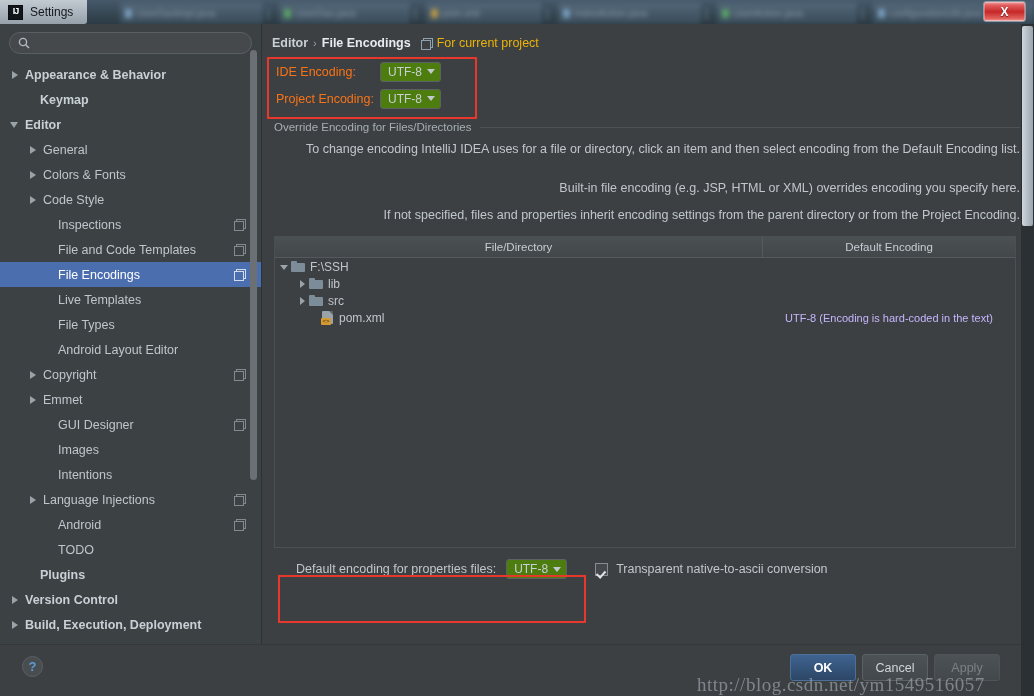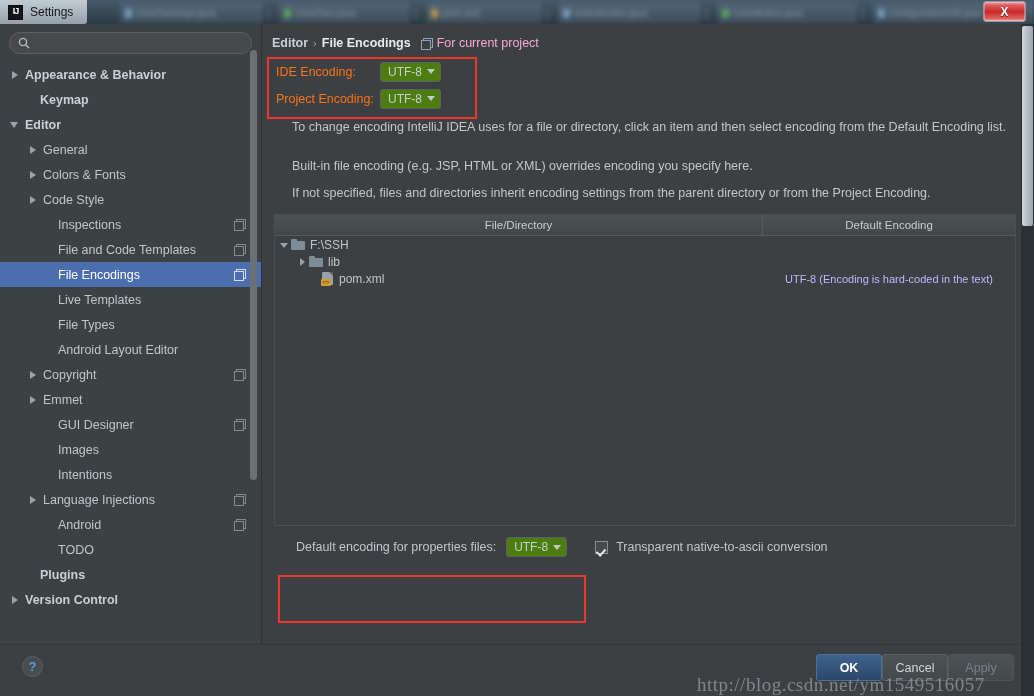--- a/index.html
+++ b/index.html
@@ -210,21 +210,21 @@
     width: 11px; height: 11px; position: relative; margin-left: 5px;
   }
   #bc-proj-icon::before {
     content: ""; position: absolute; left: 2px; top: 0;
     width: 8px; height: 8px; border: 1px solid #8fa0b0;
   }
   #bc-proj-icon::after {
     content: ""; position: absolute; left: 0; top: 2px;
     width: 8px; height: 8px; border: 1px solid #8fa0b0; background: #3c4043;
   }
-  #bc-proj-text { color: #f9a8d4; font-size: 12.5px; }
+  #bc-proj-text { color: #eab308; font-size: 12.5px; }
 
   .enc-row {
     display: flex; align-items: center;
     height: 25px; margin-bottom: 2px;
     padding-left: 6px;
   }
   .enc-label {
     width: 104px; font-size: 12.5px; color: #f97316;
     font-family: "Liberation Sans", sans-serif;
   }
@@ -254,20 +254,21 @@
   .group-head .gtext {
     font-size: 11.5px; color: #a7aeb3; white-space: nowrap;
     font-family: "Liberation Sans", sans-serif;
   }
   .group-head .gline { flex: 1; height: 1px; background: #4d5256; }
 
   .desc {
     font-size: 12.5px; color: #c0c7cc; line-height: 21px;
     padding-left: 22px; margin-top: 6px;
     font-family: "Liberation Sans", sans-serif;
+    text-align: right;
   }
   .desc.second { margin-top: 18px; }
 
   
   #table {
     margin: 10px 4px 0 4px;
     border: 1px solid #4b5053;
     background: #3c4043;
     height: 312px;
     display: flex; flex-direction: column;
@@ -394,22 +395,22 @@
     position: absolute; left: 22px; top: 11px;
     width: 21px; height: 21px; border-radius: 50%;
     background: #484d50; border: 1px solid #5a6064;
     display: flex; align-items: center; justify-content: center;
   }
   #help-btn span {
     color: #5e9cd3; font-size: 13px; font-weight: bold;
     font-family: "Liberation Sans", sans-serif;
   }
   #btn-group {
-    position: absolute; right: 20px; top: 9px;
-    display: flex; 
+    position: absolute; right: 34px; top: 9px;
+    display: flex; gap: 6px;
   }
   .dbtn {
     min-width: 66px; height: 27px;
     border-radius: 3px;
     display: flex; align-items: center; justify-content: center;
     font-size: 12.5px;
     font-family: "Liberation Sans", sans-serif;
     border: 1px solid #5a6266;
     background: linear-gradient(180deg,#4c5255,#43484b);
     color: #cfd6da;
@@ -601,20 +602,24 @@
               <span class="lbl">TODO</span>
             </div>
             <div class="tnode bold" style="padding-left: 25px;">
               <span class="arrow" style="visibility: hidden;"></span>
               <span class="lbl">Plugins</span>
             </div>
             <div class="tnode bold" style="padding-left: 10px;">
               <span class="arrow right"></span>
               <span class="lbl">Version Control</span>
             </div>
+            <div class="tnode bold" style="padding-left: 10px;">
+              <span class="arrow right"></span>
+              <span class="lbl">Build, Execution, Deployment</span>
+            </div>
           </div>
         <div id="tree-scroll"></div>
       </div>
 
       <div id="right">
 
         <div id="breadcrumb">
           <span id="bc-a">Editor</span>
           <span id="bc-sep">›</span>
           <span id="bc-b">File Encodings</span>
@@ -631,24 +636,28 @@
         </div>
 
         <div class="enc-row">
           <div class="enc-label">Project Encoding:</div>
           <div class="combo">
             <span class="cval">UTF-8</span>
             <span class="caret"></span>
           </div>
         </div>
 
+        <div class="group-head">
+          <span class="gtext">Override Encoding for Files/Directories</span>
+          <span class="gline"></span>
+        </div>
 
         <div class="desc">To change encoding IntelliJ IDEA uses for a file or directory, click an item and then select encoding from the Default Encoding list.</div>
         <div class="desc second">Built-in file encoding (e.g. JSP, HTML or XML) overrides encoding you specify here.</div>
-        <div class="desc">If not specified, files and directories inherit encoding settings from the parent directory or from the Project Encoding.</div>
+        <div class="desc">If not specified, files and properties inherit encoding settings from the parent directory or from the Project Encoding.</div>
 
         <div id="table">
           <div id="thead">
             <div class="th" id="th-file">File/Directory</div>
             <div class="th" id="th-enc">Default Encoding</div>
           </div>
           <div id="tbody">
               <div class="trow">
                 <div class="tname" style="padding-left: 4px;">
                   <span class="tw-arrow down"></span>
@@ -659,20 +668,28 @@
               </div>
               <div class="trow">
                 <div class="tname" style="padding-left: 22px;">
                   <span class="tw-arrow right"></span>
                   <span class="folder-icon"></span>
                   <span>lib</span>
                 </div>
                 <div class="tenc"></div>
               </div>
               <div class="trow">
+                <div class="tname" style="padding-left: 22px;">
+                  <span class="tw-arrow right"></span>
+                  <span class="folder-icon"></span>
+                  <span>src</span>
+                </div>
+                <div class="tenc"></div>
+              </div>
+              <div class="trow">
                 <div class="tname" style="padding-left: 34px;">
                   <span class="tw-arrow"></span>
                   <span class="xml-icon">
                     <span class="pg"></span>
                     <span class="fold"></span>
                     <span class="badge">&lt;&gt;</span>
                   </span>
                   <span>pom.xml</span>
                 </div>
                 <div class="tenc">UTF-8 (Encoding is hard-coded in the text)</div>

